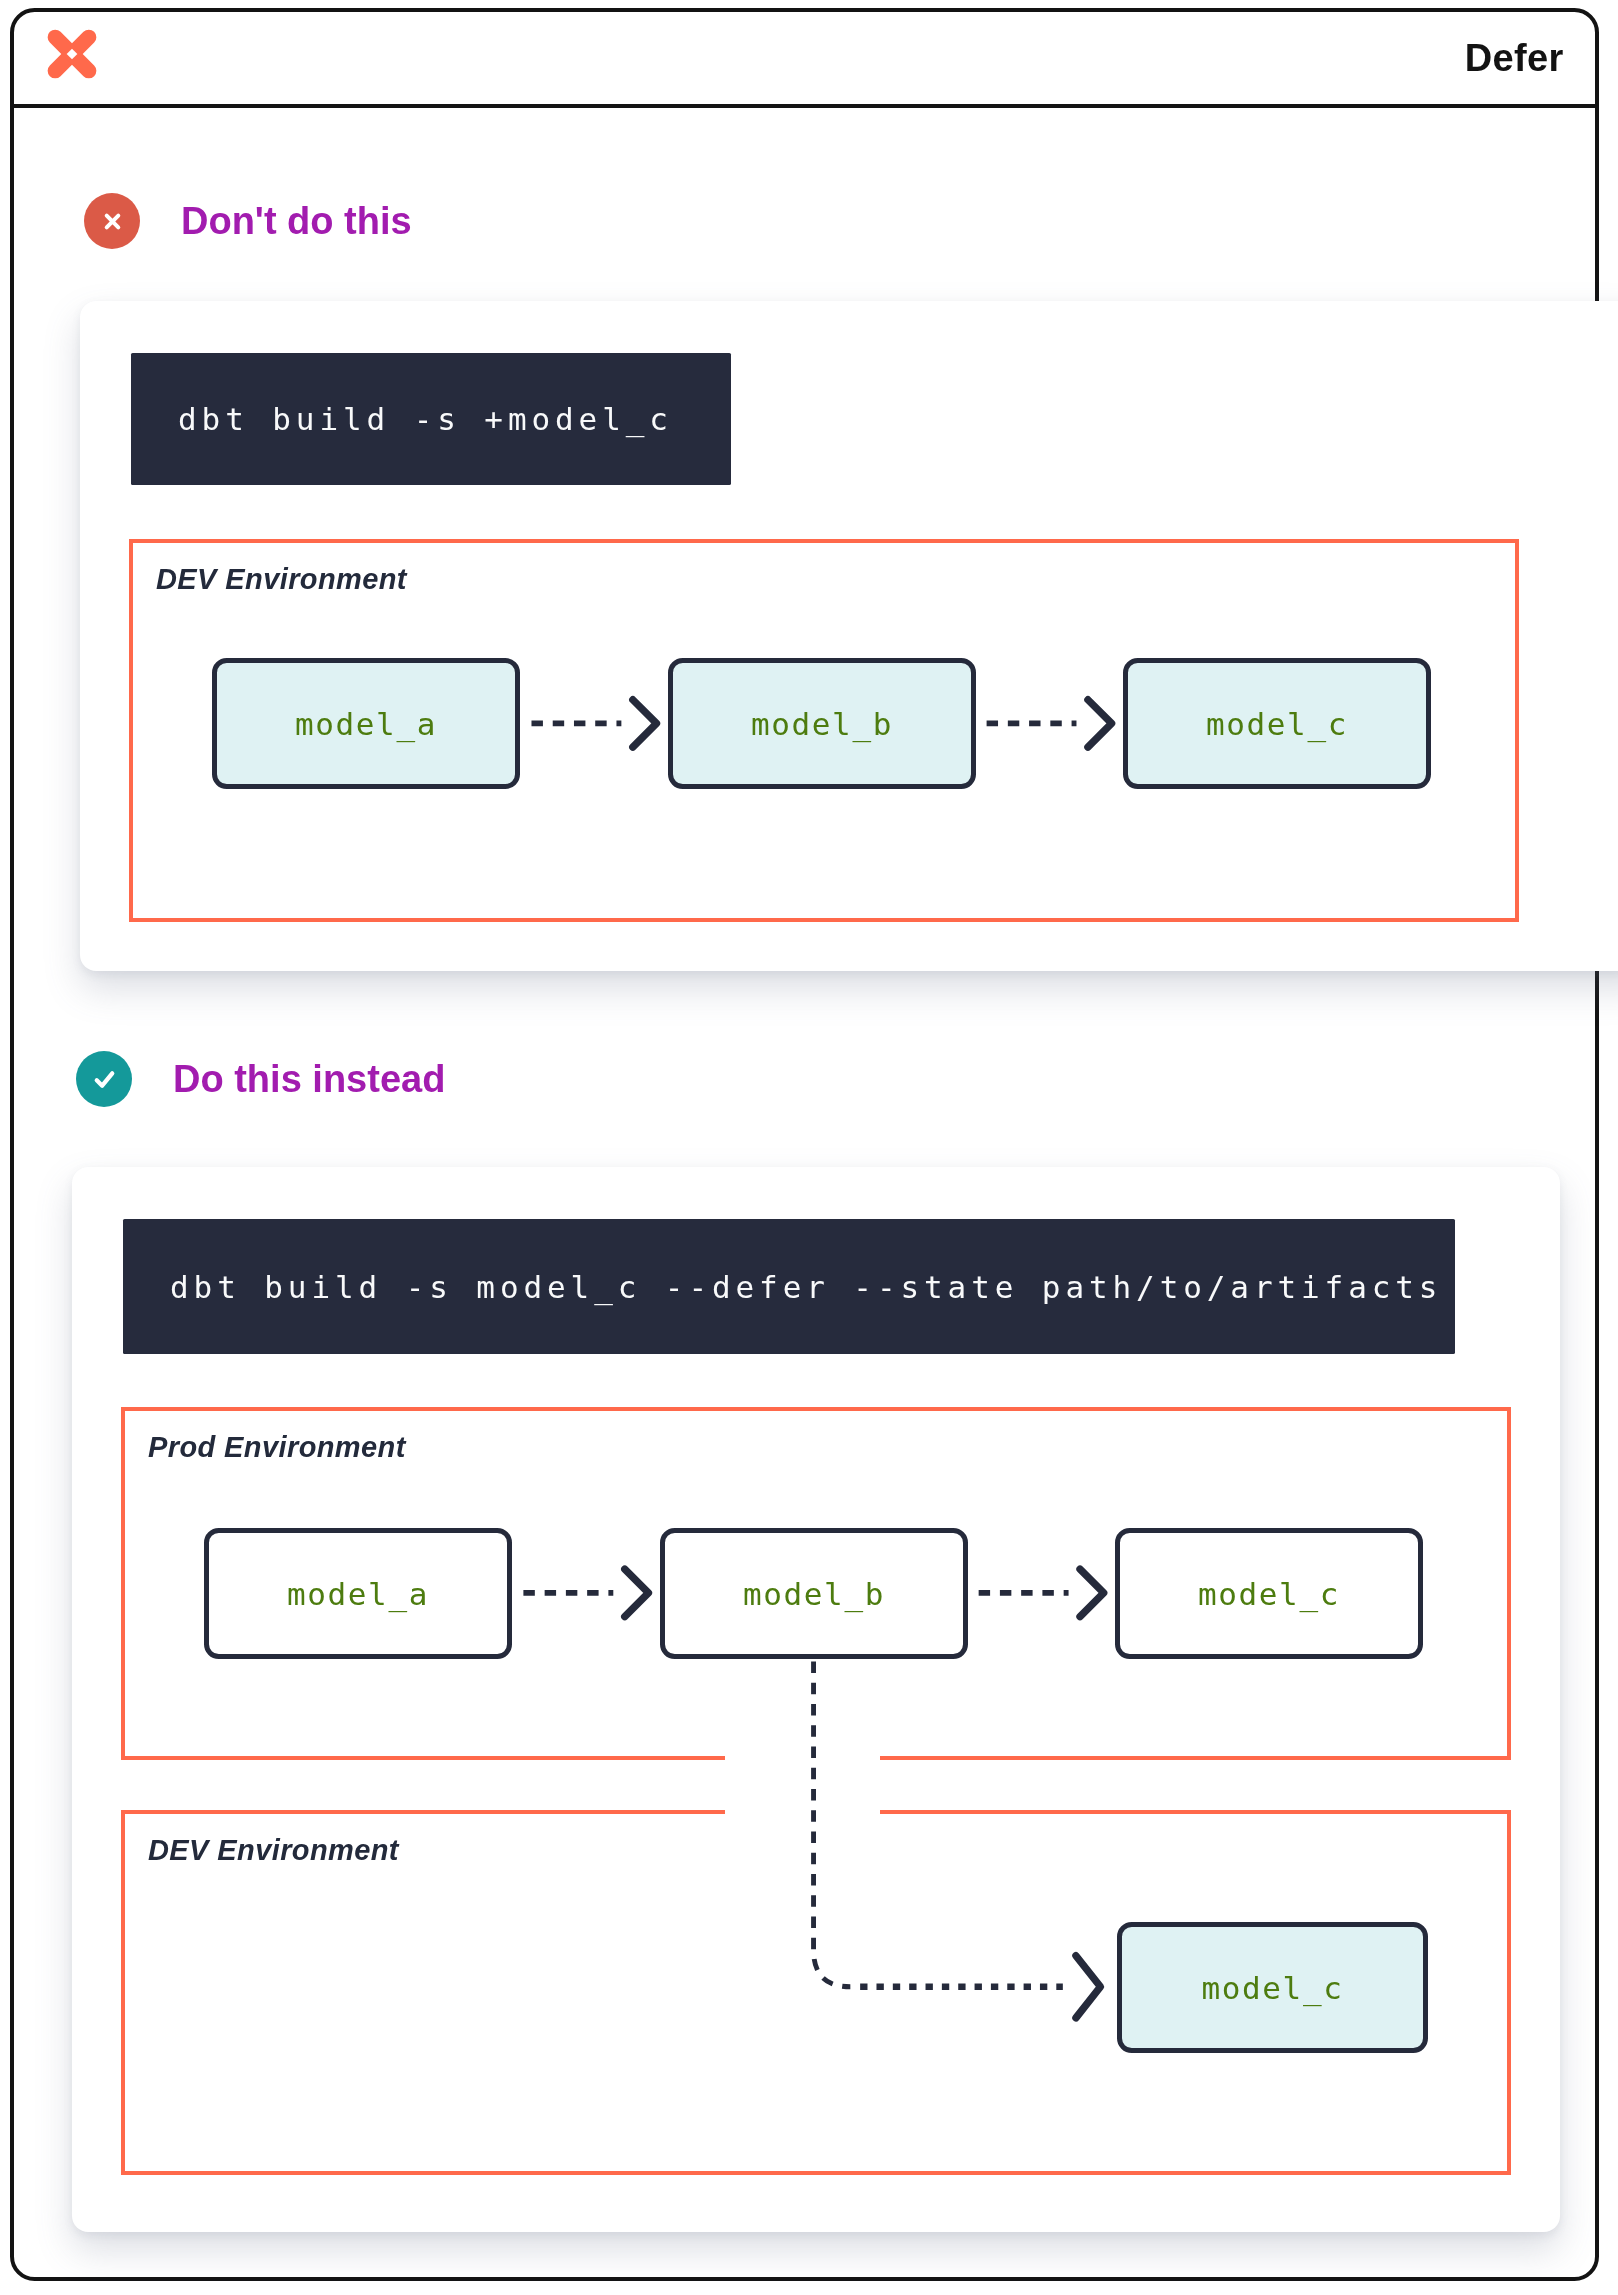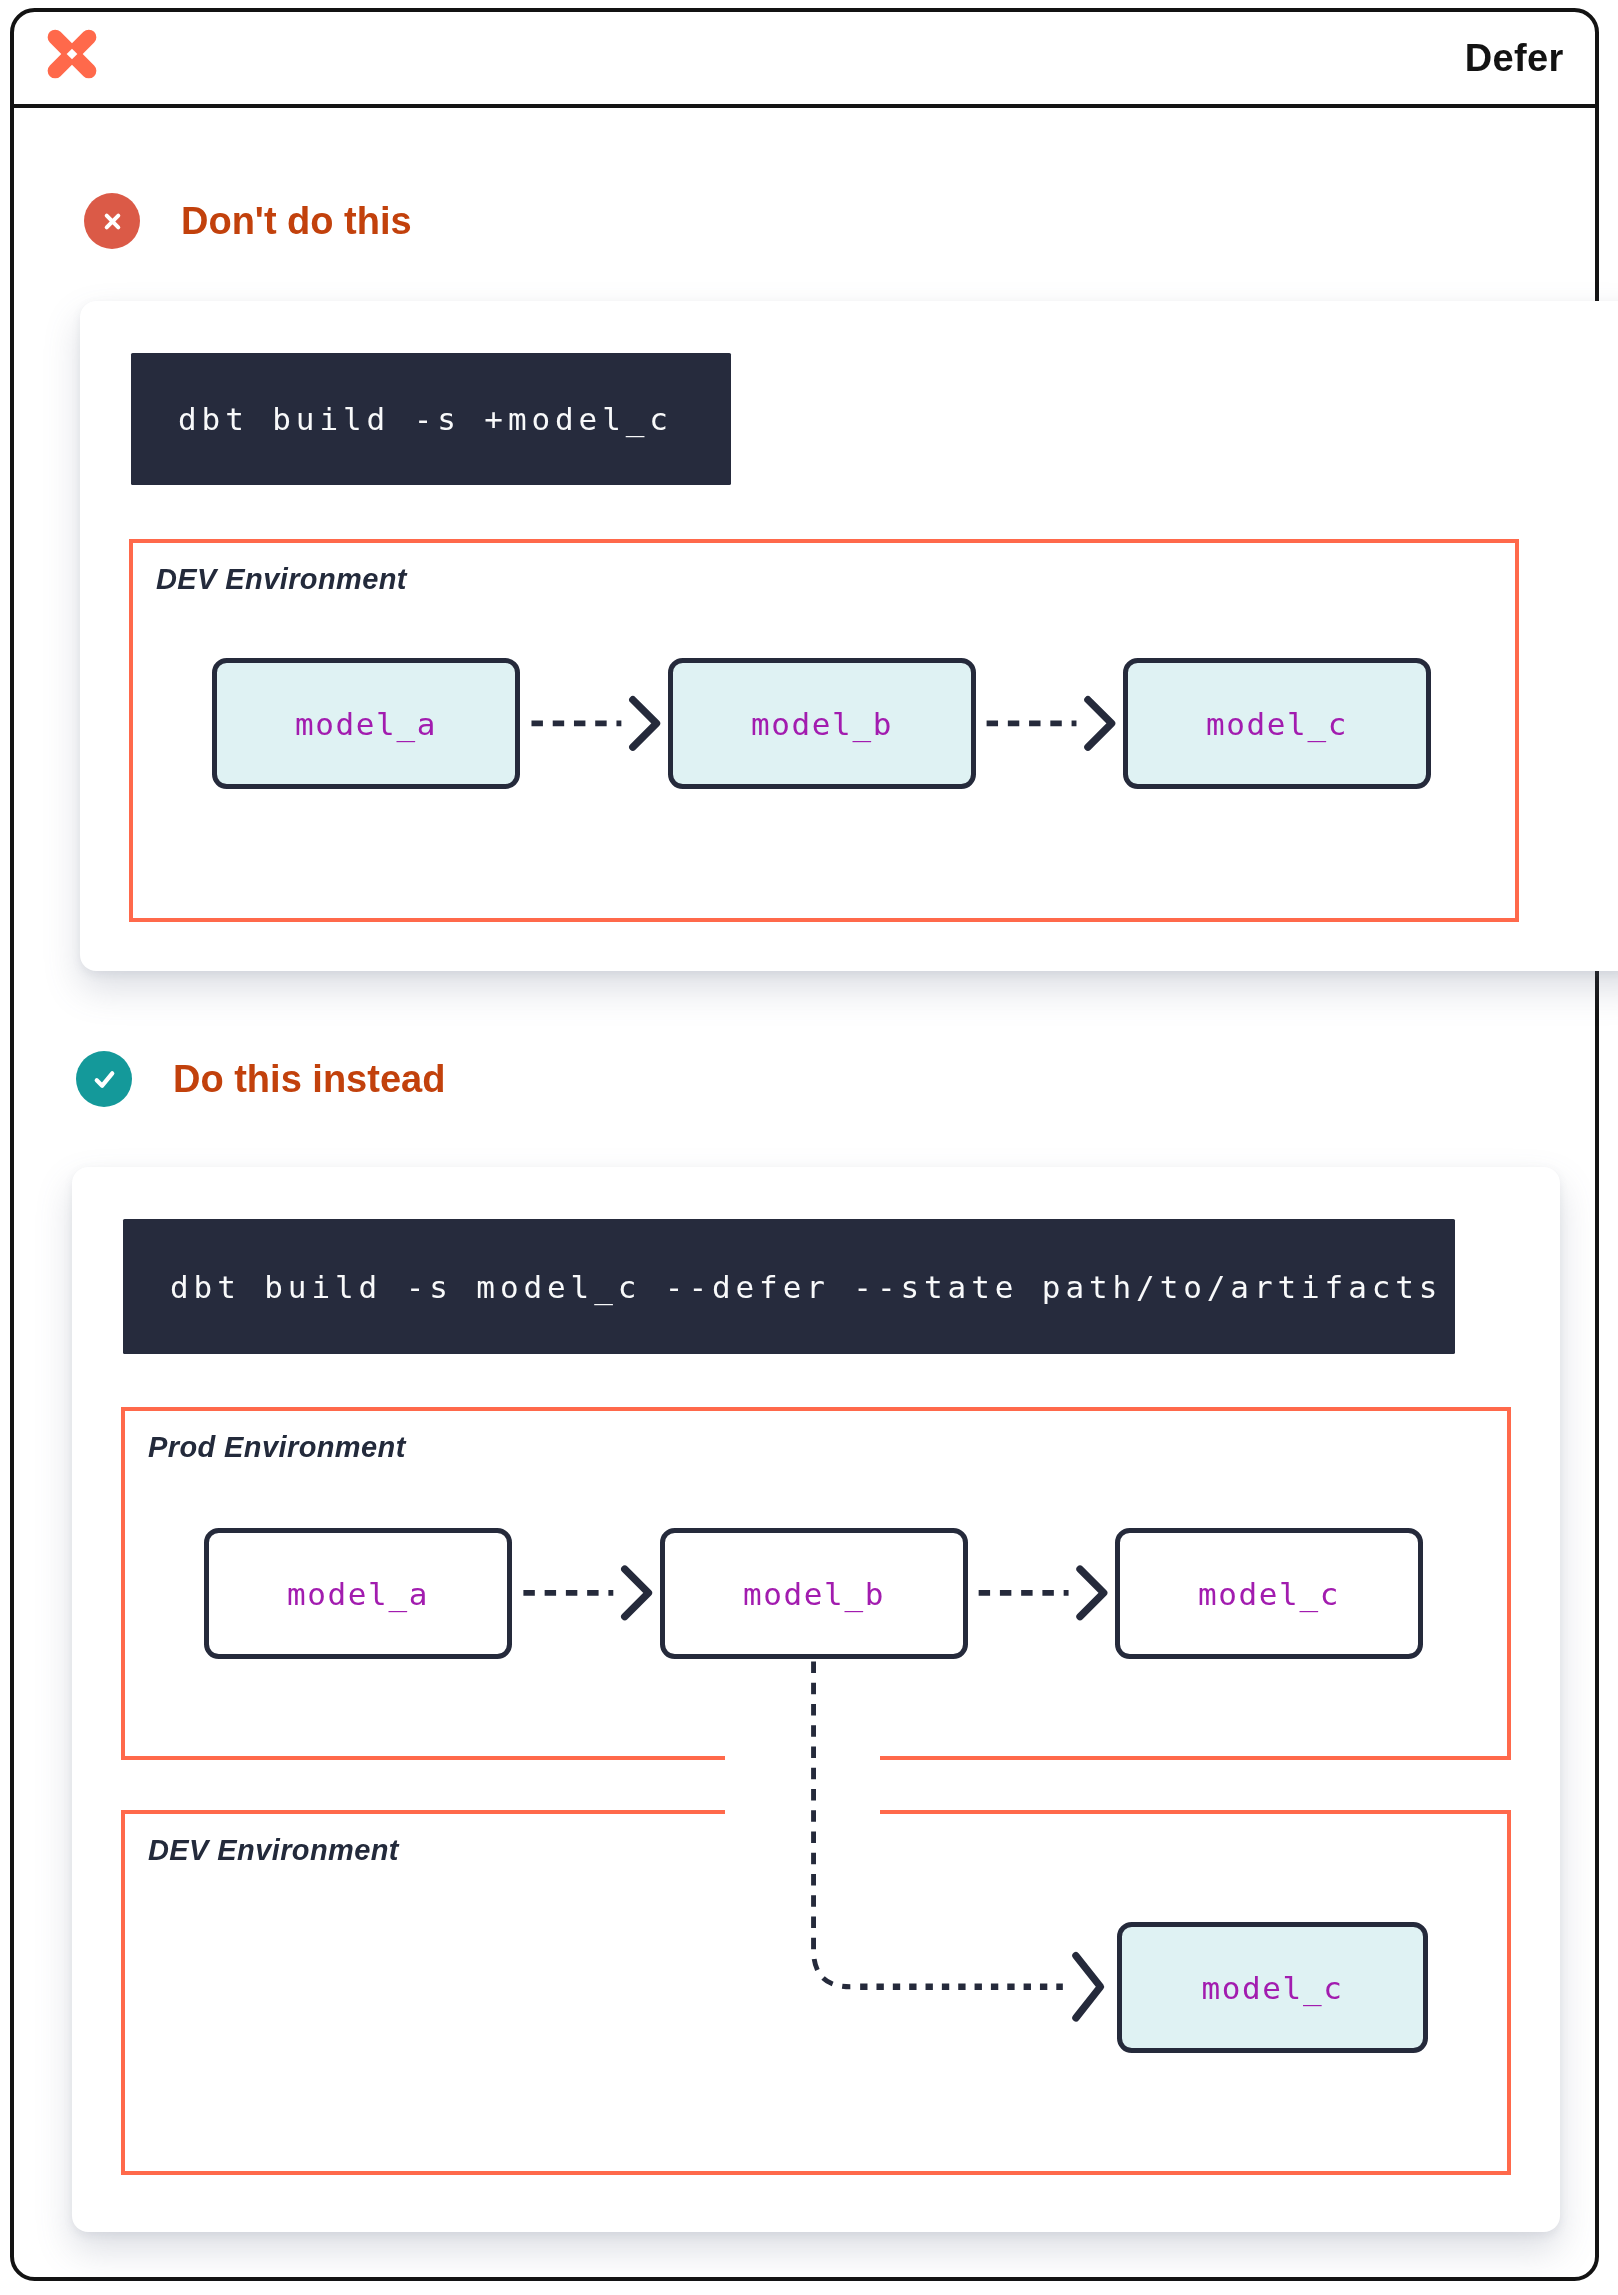--- a/index.html
+++ b/index.html
@@ -24,21 +24,21 @@
   }
   .section-head { position: absolute; display: flex; align-items: center; gap: 41px; }
   #head-dont { left: 84px; top: 193px; }
   #head-do   { left: 76px; top: 1051px; }
   .badge {
     width: 56px; height: 56px; border-radius: 50%;
     display: flex; align-items: center; justify-content: center; flex: 0 0 auto;
   }
   .badge.red  { background: #DB5A47; }
   .badge.teal { background: #14999A; }
-  .head-label { font-size: 38px; font-weight: bold; color: #c2410c; }
+  .head-label { font-size: 38px; font-weight: bold; color: #a21caf; }
   .card {
     position: absolute; background: #fff; border-radius: 16.3px;
     box-shadow: 0 18px 36px rgba(96,106,130,0.22), 0 3.3px 8.2px rgba(96,106,130,0.10);
   }
   #card-dont { left: 80px; top: 301px;  width: 1576px; height: 670px; }
   #card-do   { left: 72px; top: 1167px; width: 1488px; height: 1065px; }
   .code {
     position: absolute; background: #262B3D; color: #F8F9FA;
     font-family: "DejaVu Sans Mono", monospace;
     font-size: 31px; letter-spacing: 4.9px;
@@ -54,21 +54,21 @@
   .env-label {
     position: absolute; left: 23px; top: 19.6px;
     font-size: 29px; font-weight: bold; font-style: italic;
     color: #232A3B; letter-spacing: 0.4px;
   }
   .model {
     position: absolute; width: 308px; height: 131px;
     background: #ffffff; border: 5.7px solid #252A3B; border-radius: 14.7px;
     display: flex; align-items: center; justify-content: center;
     font-family: "DejaVu Sans Mono", monospace; font-size: 31px; letter-spacing: 1.6px;
-    color: #a21caf; z-index: 2;
+    color: #4d7c0f; z-index: 2;
   }
   .model.teal { background: #DFF2F3; }
   .patch { position: absolute; width: 155px; height: 14.7px; background: #fff; z-index: 3; }
   svg.overlay { position: absolute; left: 0; top: 0; z-index: 4; pointer-events: none; }
   .dash  { stroke: #252A3B; stroke-width: 7; stroke-dasharray: 14 12; }
   .vdash { stroke: #252A3B; stroke-width: 6; stroke-dasharray: 14 12; fill: none; }
   .dots  { stroke: #252A3B; stroke-width: 8; stroke-dasharray: 9 11; }
   .chev  { stroke: #252A3B; stroke-width: 9; fill: none; stroke-linecap: round; stroke-linejoin: round; }
 </style>
 </head>

